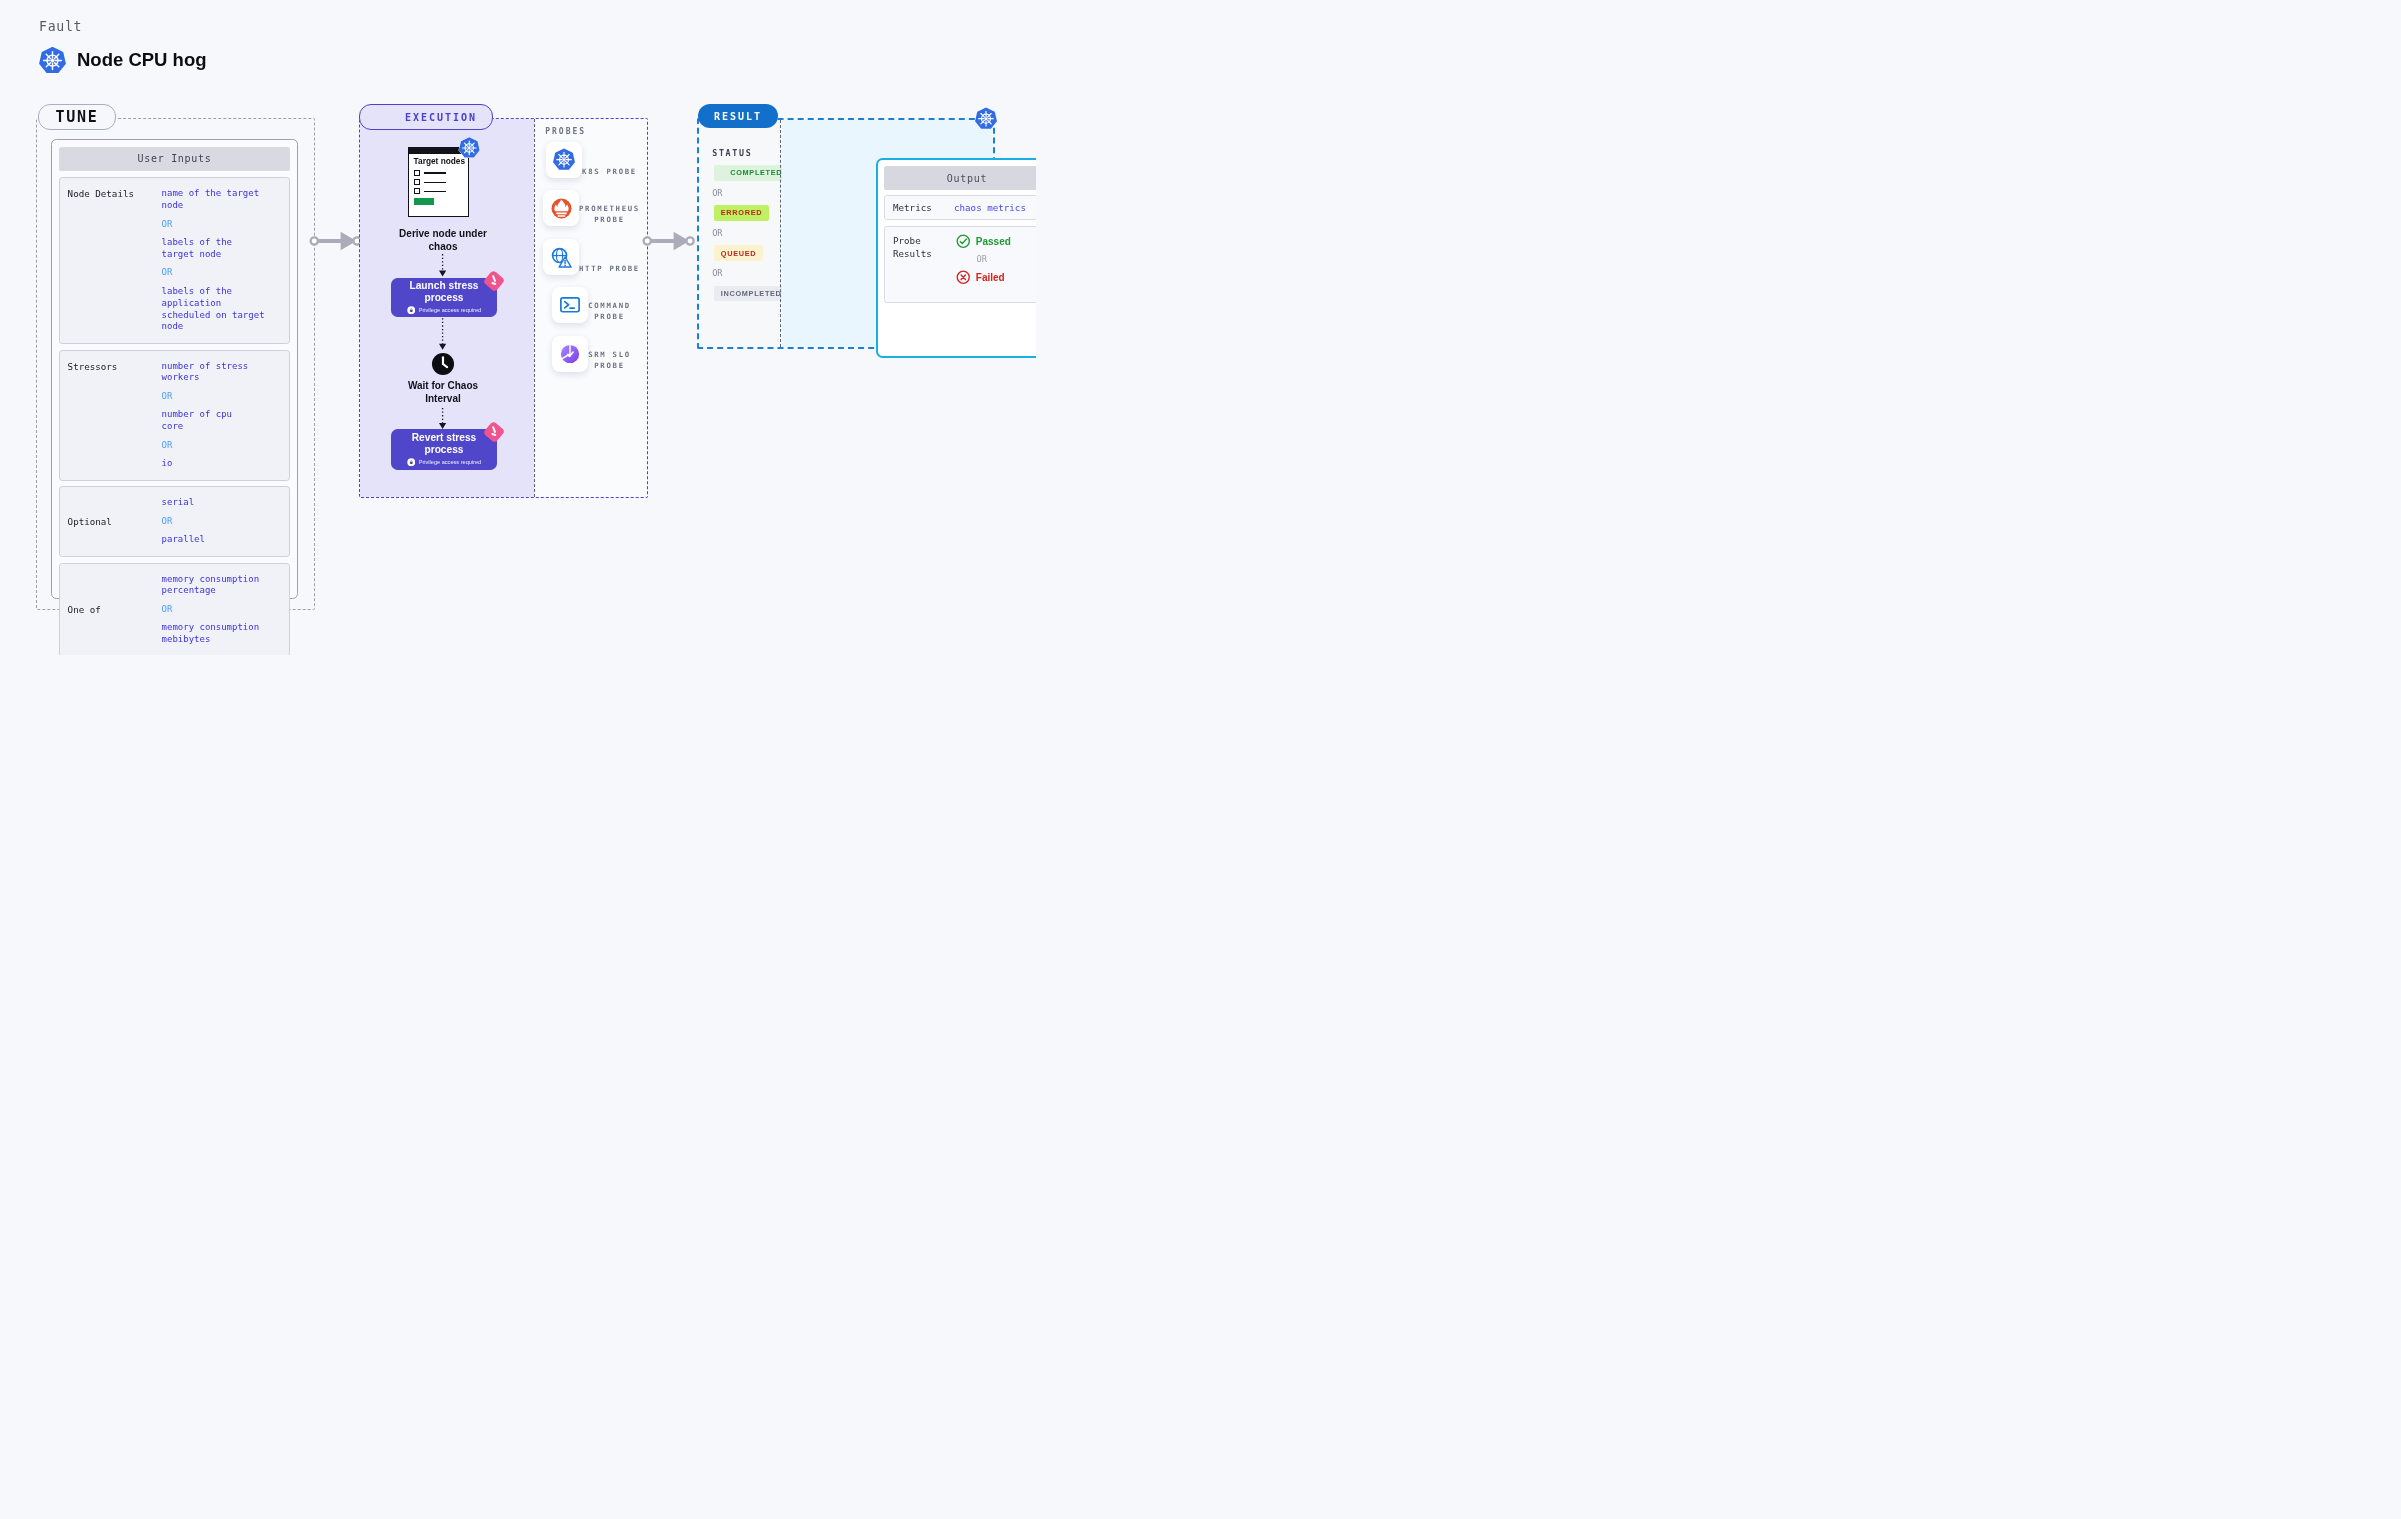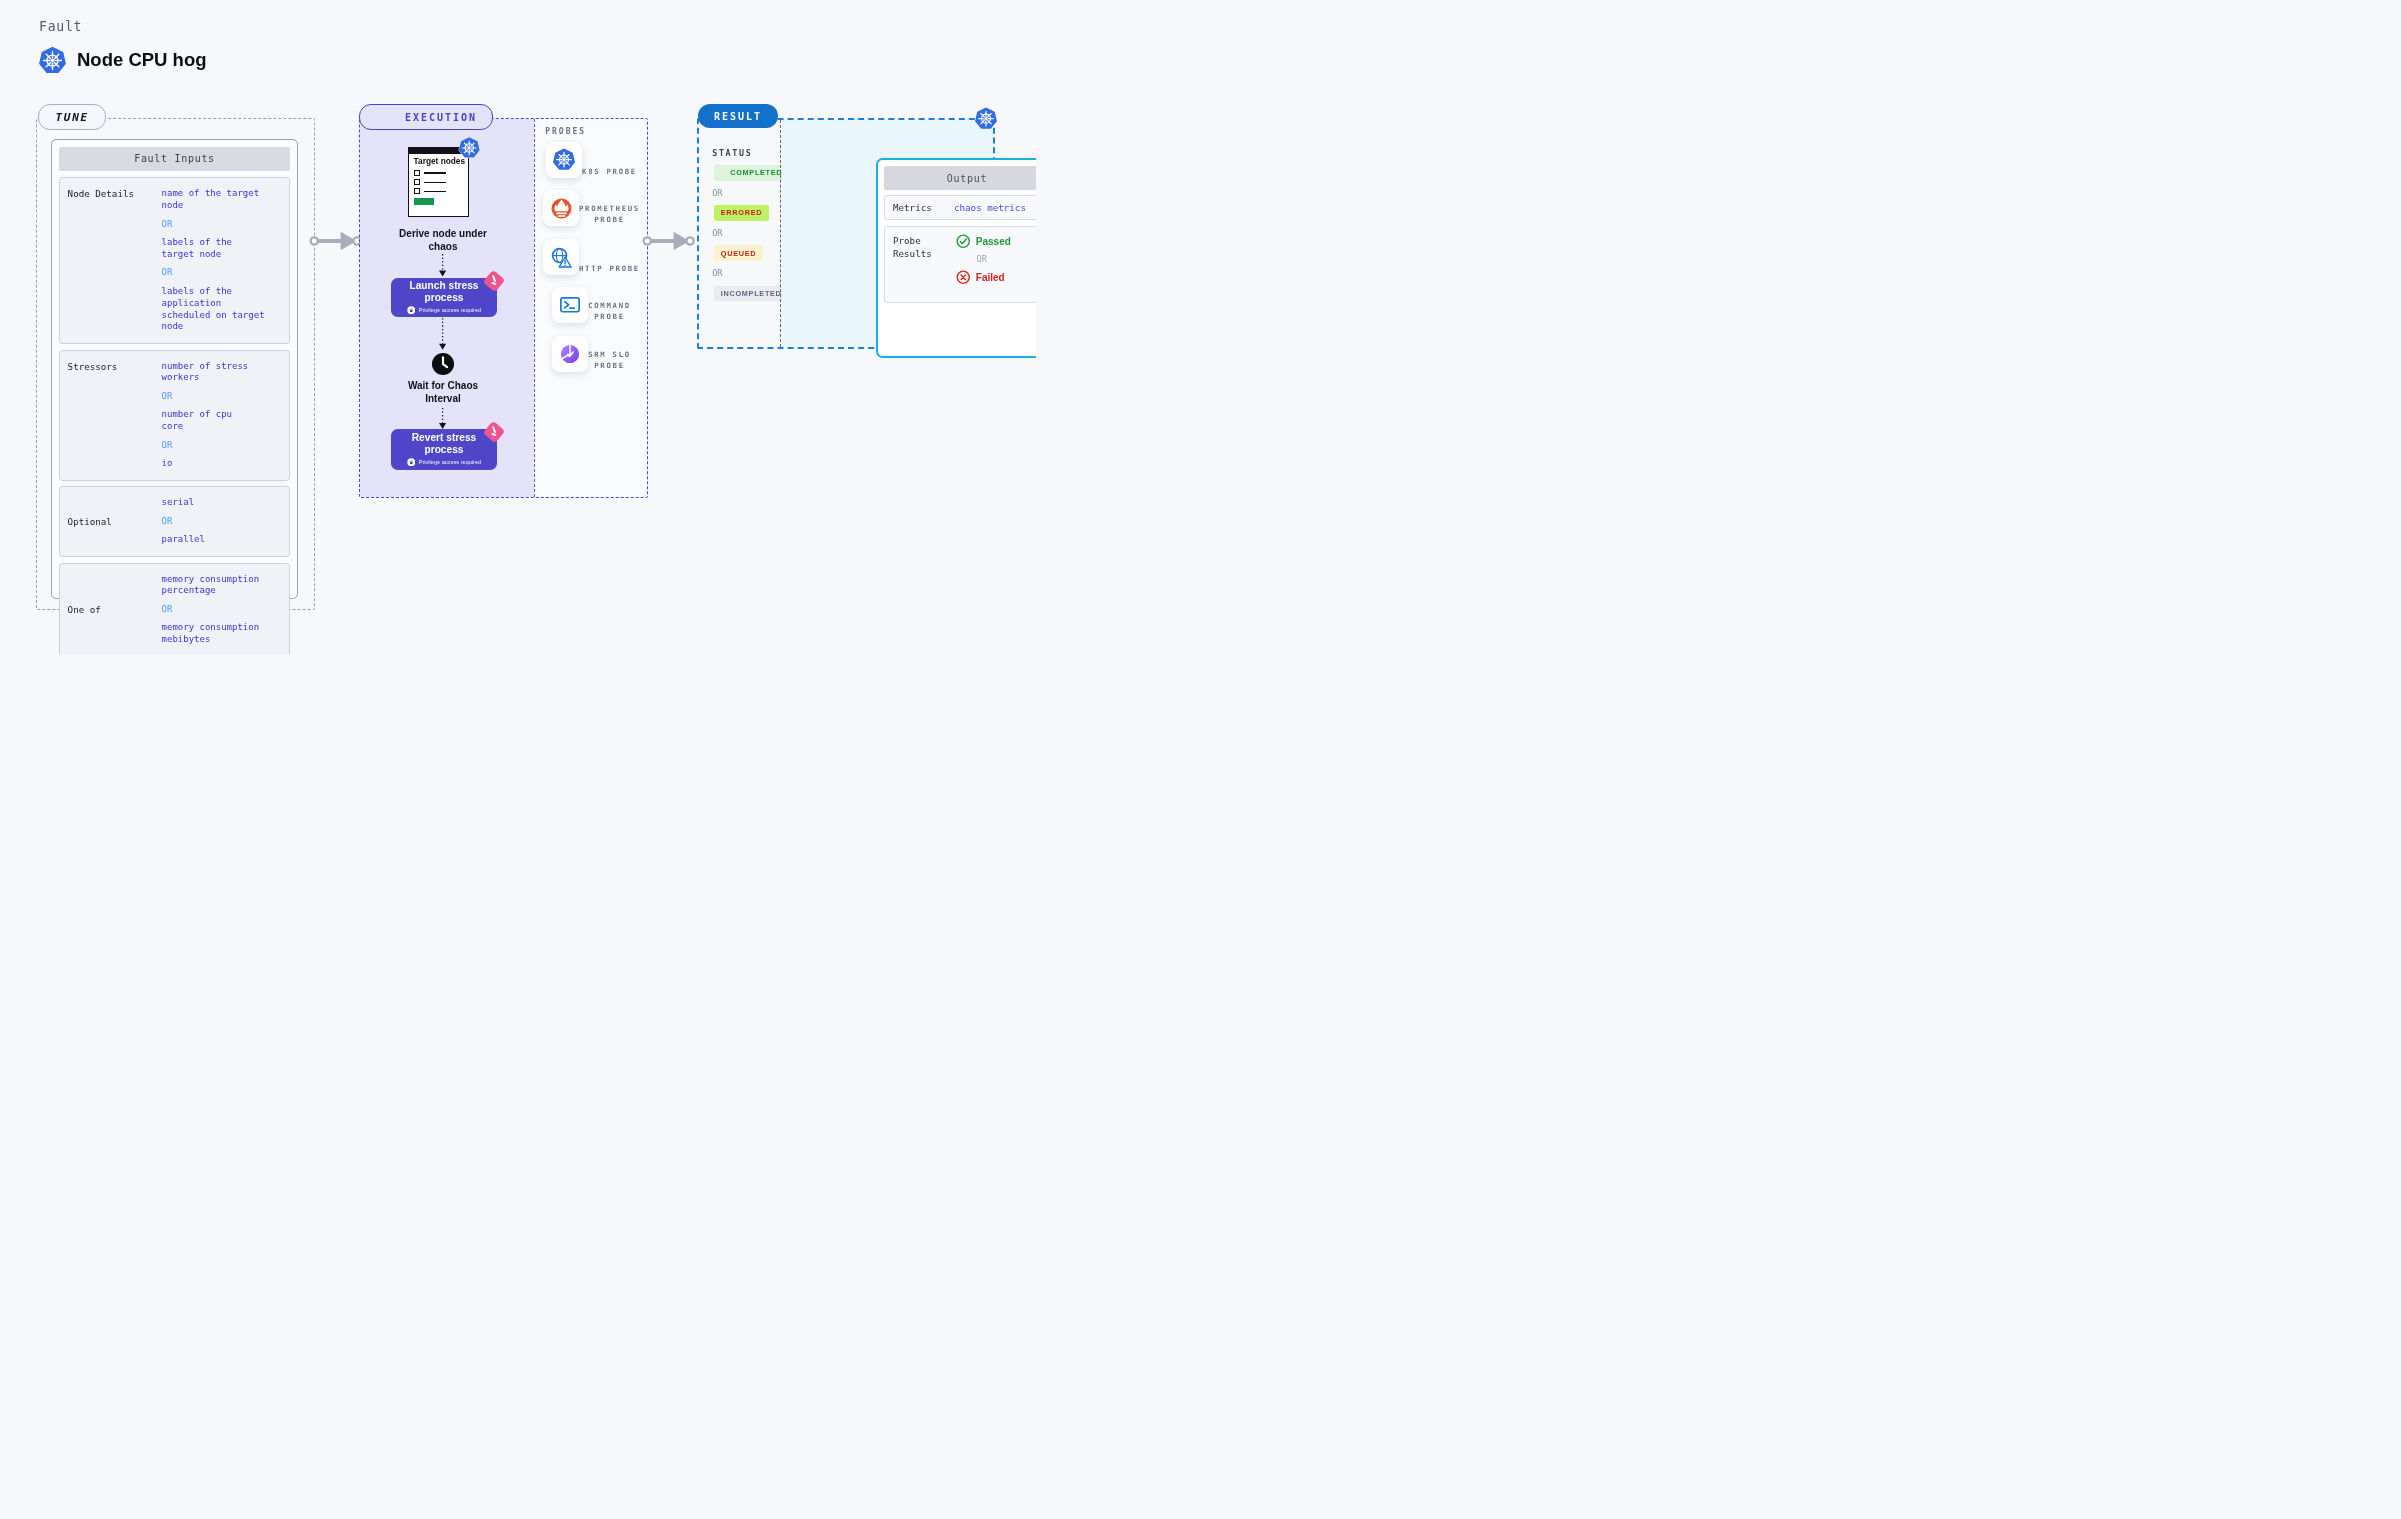--- a/index.html
+++ b/index.html
@@ -22,21 +22,21 @@
   .probes-area{position:absolute;left:176px;right:0;top:0;bottom:0;background:#fafbfd;}
   .exec-divider{position:absolute;left:174px;top:0;bottom:0;width:0;border-left:1.3px dashed #5f6470;}
   .result-left{position:absolute;left:0;top:0;bottom:0;width:81px;background:#f7f8fa;}
   .result-right{position:absolute;left:83px;right:0;top:0;bottom:0;background:#e9f6fd;}
   .result-divider{position:absolute;left:81px;top:0;bottom:0;width:0;border-left:1.3px dashed #5f6470;}
 
   
   .pill{position:absolute;display:flex;align-items:center;justify-content:center;height:24px;
         border-radius:12px;font-weight:700;z-index:6;}
   .tune-pill{left:38px;top:104px;padding:0 16.5px;background:#f6f7fd;border:1.3px solid #a9aec2;
-             color:#101218;font-size:11px;letter-spacing:1.7px;font-style:italic;}
+             color:#101218;font-size:15px;letter-spacing:1.7px;}
   .exec-pill{left:359px;top:104px;width:102px;background:#e4e3fa;border:1.7px solid #4a41cc;
              color:#4a41cc;font-size:10px;letter-spacing:2px;padding-left:30px;}
   .result-pill{left:698px;top:104px;width:80px;background:#1270cb;color:#fff;
                font-size:10px;letter-spacing:2px;}
 
   
   .ui-card{left:52px;top:139px;width:247px;height:460px;background:#fafbfe;border:1.3px solid #9aa0ac;
            border-radius:5.3px;box-sizing:border-box;padding:6.6px;}
   .ui-head{background:#d9d9e2;border-radius:2.6px;height:24px;display:flex;align-items:center;
            justify-content:center;font-size:10px;color:#3f434e;letter-spacing:0.7px;margin-bottom:6.6px;}
@@ -192,21 +192,21 @@
 <div class="canvas">
 
   <div class="abs eyebrow">Fault</div>
   <svg class="abs k8s-title" viewBox="0 0 44 46" width="29" height="30">
       <use href="#sym-k8s"></use>
     </svg>
   <div class="abs page-title">Node CPU hog</div>
 
   <div class="abs tune-box">
     <div class="ui-card abs" style="left:14px;top:20px;">
-      <div class="ui-head">Fault Inputs</div>
+      <div class="ui-head">User Inputs</div>
 
       <div class="ui-row" style="min-height:122px">
         <div class="row-label">Node Details</div>
         <div class="row-vals">
           <div class="val">name of the target
 node</div>
           <div class="or-blue">OR</div>
           <div class="val">labels of the
 target node</div>
           <div class="or-blue">OR</div>

